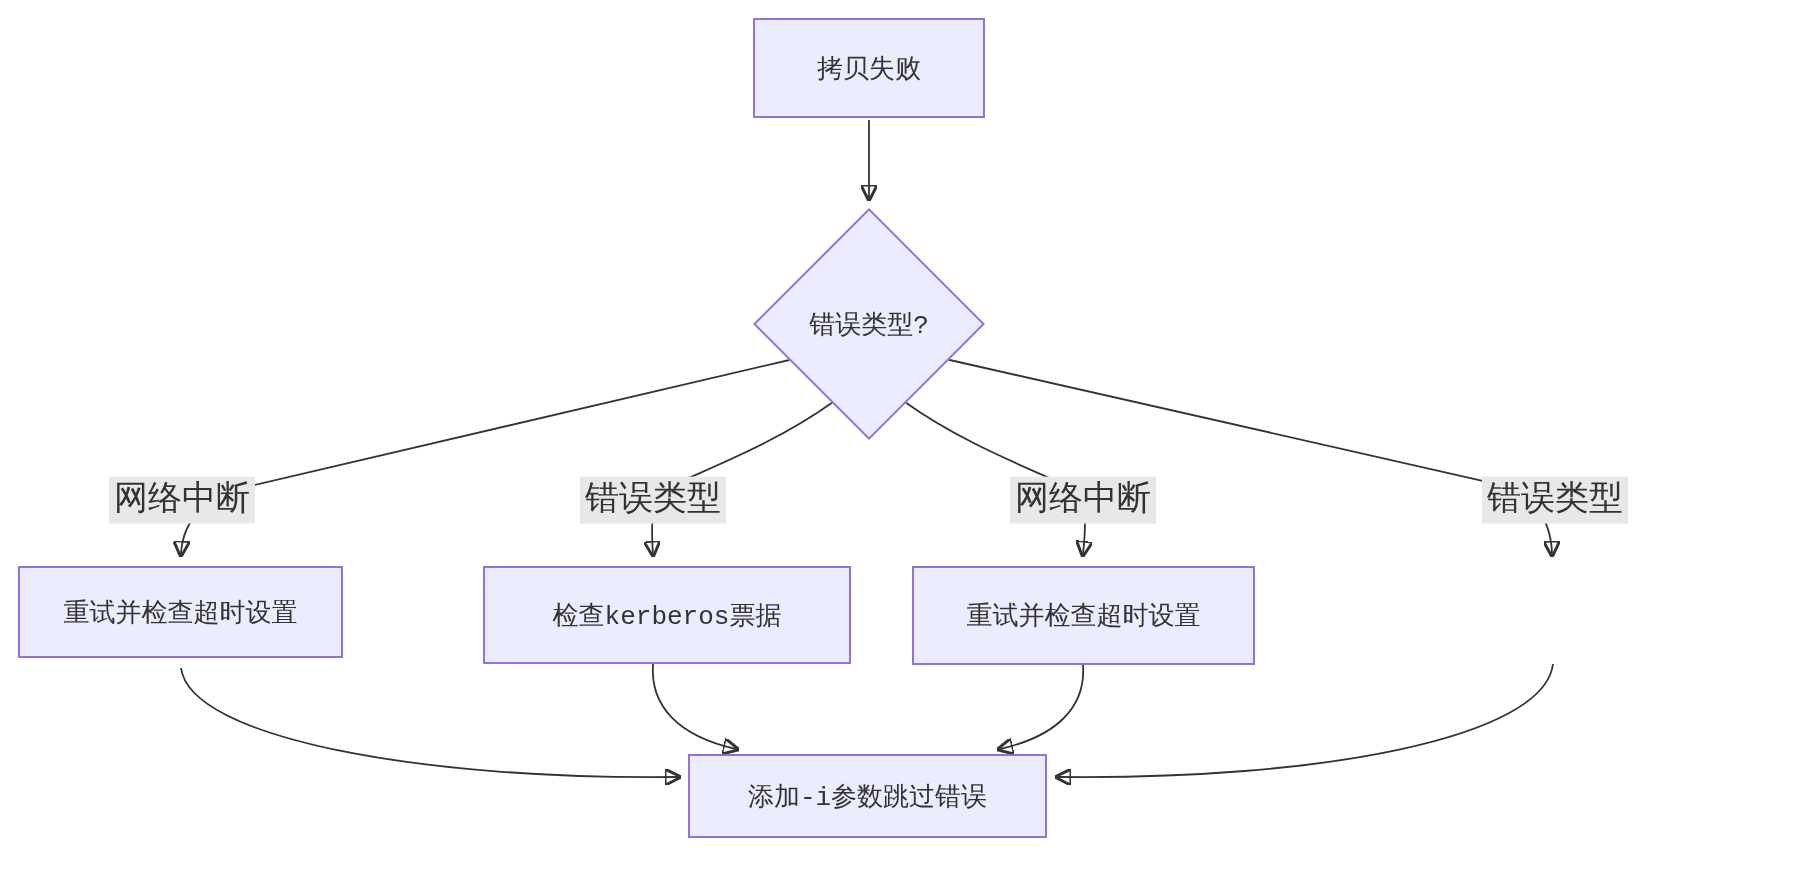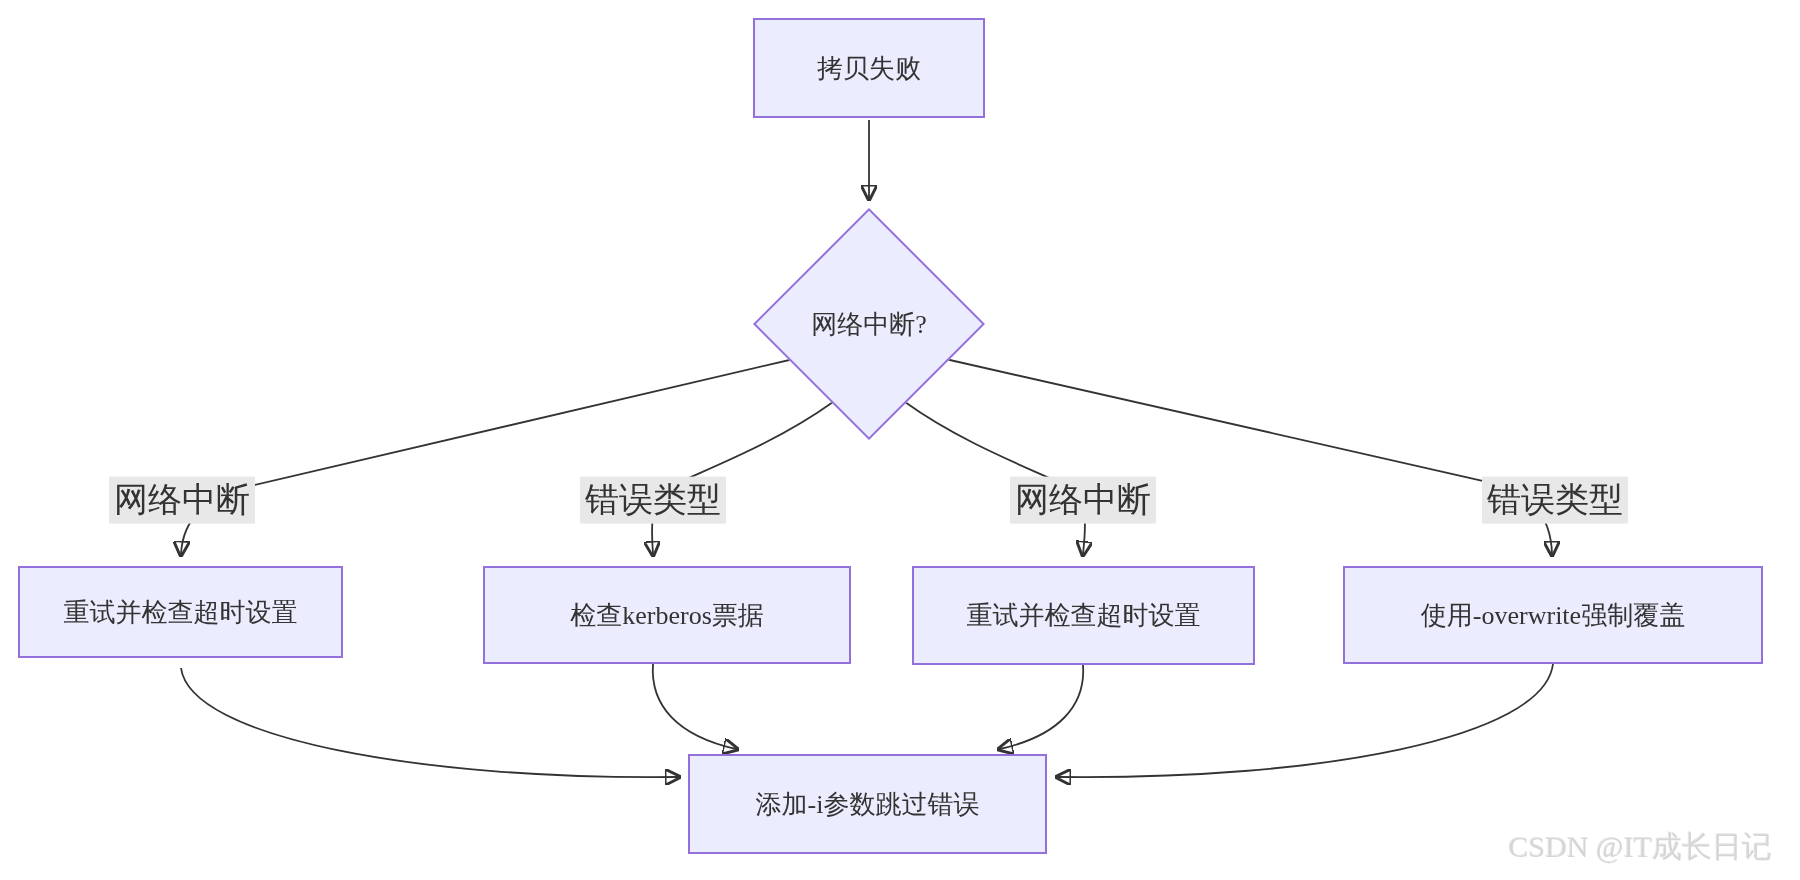--- a/index.html
+++ b/index.html
@@ -10,21 +10,21 @@
     --text-color:#333333;
     --watermark-color:#d6d6d6;
   }
   *{box-sizing:border-box;}
   html,body{margin:0;padding:0;background:#ffffff;}
   .canvas{
     position:relative;
     width:1800px;height:880px;
     background:#ffffff;
     overflow:hidden;
-    font-family:Liberation Serif, serif;
+    font-family:Liberation Mono, monospace;
     color:var(--text-color);
     padding-left:16px;
   }
   .edges{position:absolute;left:0;top:0;z-index:1;}
   .edges path{fill:none;stroke:var(--edge-color);stroke-width:1.8px;}
   .node{
     position:absolute;z-index:2;
     background:var(--node-fill);
     border:2px solid var(--node-border);
     display:flex;align-items:center;justify-content:center;
@@ -89,39 +89,35 @@
     <path d="M 1083 665 C 1086 706, 1058 736, 1000 749" marker-end="url(#ah)"></path>
 
     <path d="M 1553 664 C 1544 738, 1320 780, 1058 777" marker-end="url(#ah)"></path>
   </svg>
 
   <div class="node" style="left:753px;top:18px;width:232px;height:100px">
     <span>拷贝失败</span>
   </div>
 
   <div class="diamond" style="left:787px;top:242px;width:164px;height:164px"></div>
-  <div class="diamond-label" style="left:769px;top:302px;width:200px;height:44px">网络中断?</div>
+  <div class="diamond-label" style="left:769px;top:302px;width:200px;height:44px">错误类型?</div>
 
   <div class="edge-label" style="left:182px;top:500px">网络中断</div>
   <div class="edge-label" style="left:653px;top:500px">错误类型</div>
   <div class="edge-label" style="left:1083px;top:500px">网络中断</div>
   <div class="edge-label" style="left:1555px;top:500px">错误类型</div>
 
   <div class="node" style="left:18px;top:566px;width:325px;height:92px">
     <span>重试并检查超时设置</span>
   </div>
   <div class="node" style="left:483px;top:566px;width:368px;height:98px">
     <span>检查kerberos票据</span>
   </div>
   <div class="node" style="left:912px;top:566px;width:343px;height:99px">
     <span>重试并检查超时设置</span>
   </div>
-  <div class="node" style="left:1343px;top:566px;width:420px;height:98px">
-    <span>使用-overwrite强制覆盖</span>
-  </div>
 
-  <div class="node" style="left:688px;top:754px;width:359px;height:100px">
+  <div class="node" style="left:688px;top:754px;width:359px;height:84px">
     <span>添加-i参数跳过错误</span>
   </div>
 
-  <div class="watermark">CSDN @IT成长日记</div>
 
 </div>
 
 </body></html>

